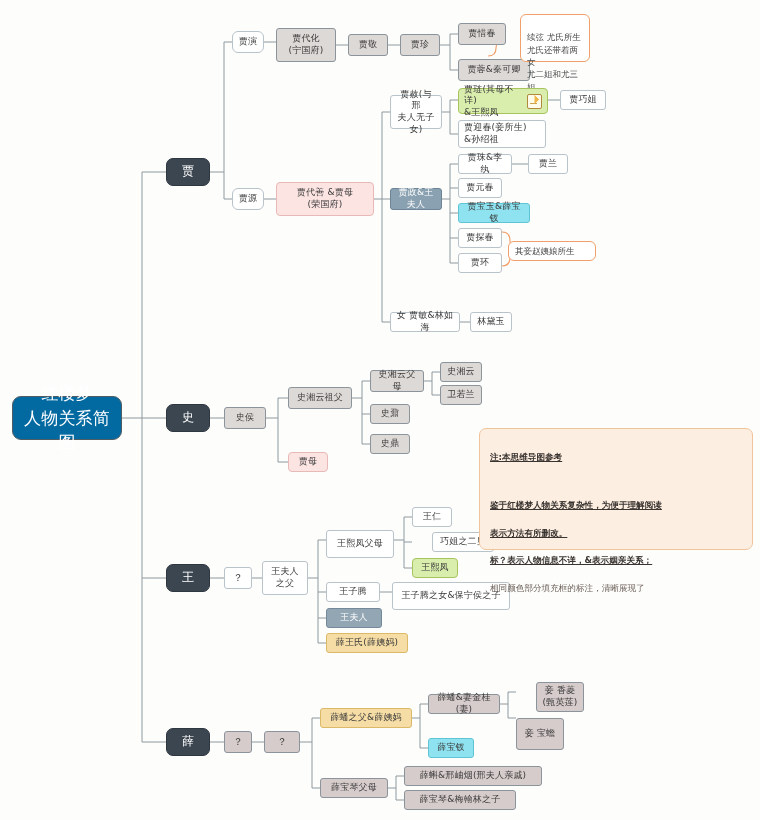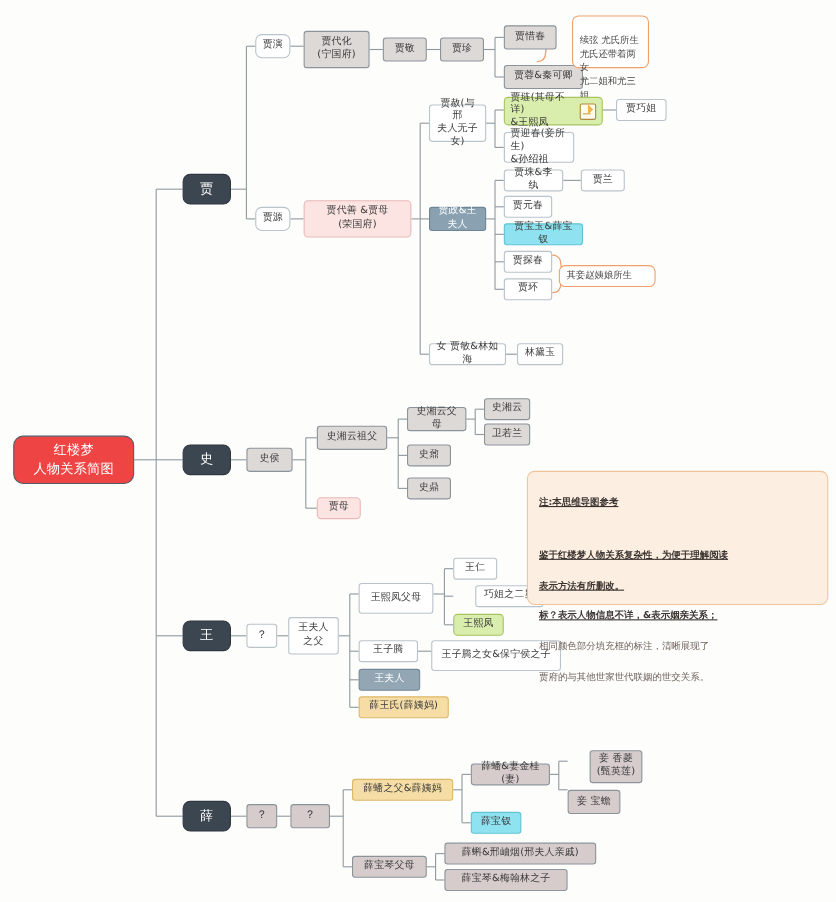--- a/index.html
+++ b/index.html
@@ -23,25 +23,25 @@
     background:#e9e6e4;
     color:#3a3a3a;
     font-size:9px;
     line-height:1.28;
     padding:3px 5px;
     white-space:pre-line;
     letter-spacing:0.2px;
   }
   
   .root{
-    background:#ef4444;
+    background:#0369a1;
     border:1px solid #515d63;
     border-radius:9px;
     color:#ffffff;
-    font-size:12px;
+    font-size:17px;
     justify-content:center;
     text-align:center;
     line-height:1.45;
   }
   .clan{
     background:#3c4650;
     border:1px solid #2f3740;
     border-radius:7px;
     color:#ffffff;
     font-size:12px;
@@ -290,21 +290,21 @@
   <div class="node green" style="left:458px;top:88px;width:90px;height:26px;">
     <span class="nodewrap">
       <span class="nodetext">贾琏(其母不详)
 &amp;王熙凤</span>
       <span class="note-icon"></span>
     </span>
   </div>
   <div class="node plainsq center" style="left:560px;top:90px;width:46px;height:20px;">
     <span class="nodetext">贾巧姐</span>
   </div>
-  <div class="node plainsq" style="left:458px;top:120px;width:64px;height:28px;">
+  <div class="node plainsq" style="left:458px;top:120px;width:88px;height:28px;">
     <span class="nodetext">贾迎春(妾所生)
 &amp;孙绍祖</span>
   </div>
 
   <div class="node slate center" style="left:390px;top:188px;width:52px;height:22px;">
     <span class="nodetext">贾政&amp;王夫人</span>
   </div>
   <div class="node plainsq center" style="left:458px;top:154px;width:54px;height:20px;">
     <span class="nodetext">贾珠&amp;李纨</span>
   </div>
@@ -400,21 +400,21 @@
   <div class="node amber center" style="left:320px;top:708px;width:92px;height:20px;">
     <span class="nodetext">薛蟠之父&amp;薛姨妈</span>
   </div>
   <div class="node mauve center" style="left:428px;top:694px;width:72px;height:20px;">
     <span class="nodetext">薛蟠&amp;妻金桂(妻)</span>
   </div>
   <div class="node mauve center" style="left:516px;top:682px;width:48px;height:30px;margin-left:20px;">
     <span class="nodetext">妾 香菱
 (甄英莲)</span>
   </div>
-  <div class="node mauve center" style="left:516px;top:718px;width:48px;height:22px;align-items:flex-end;">
+  <div class="node mauve center" style="left:516px;top:718px;width:48px;height:32px;">
     <span class="nodetext">妾 宝蟾</span>
   </div>
   <div class="node cyan center" style="left:428px;top:738px;width:46px;height:20px;">
     <span class="nodetext">薛宝钗</span>
   </div>
   <div class="node mauve center" style="left:320px;top:778px;width:68px;height:20px;">
     <span class="nodetext">薛宝琴父母</span>
   </div>
   <div class="node mauve center" style="left:404px;top:766px;width:138px;height:20px;">
     <span class="nodetext">薛蝌&amp;邢岫烟(邢夫人亲戚)</span>
@@ -423,16 +423,15 @@
     <span class="nodetext">薛宝琴&amp;梅翰林之子</span>
   </div>
 
   <div class="legend" style="left:479px;top:428px;width:274px;height:122px;">
     <span class="l-strong">注:本思维导图参考</span>
     <span style="display:block;height:6px;"></span>
     <span class="l-strong">鉴于红楼梦人物关系复杂性，为便于理解阅读</span>
     <span class="l-strong">表示方法有所删改。</span>
     <span class="l-strong">    标？表示人物信息不详，&amp;表示姻亲关系；</span>
     <span class="l-soft">相同颜色部分填充框的标注，清晰展现了</span>
-    <span class="l-soft">贾府的与其他世家世代联姻的世交关系。</span>
   </div>
 
 </div>
 
 </body></html>

